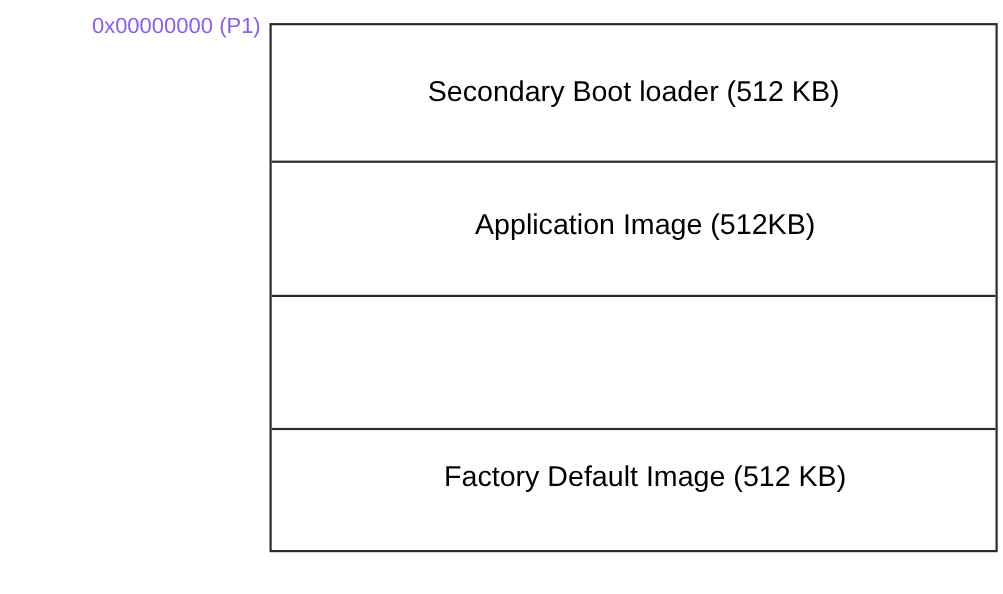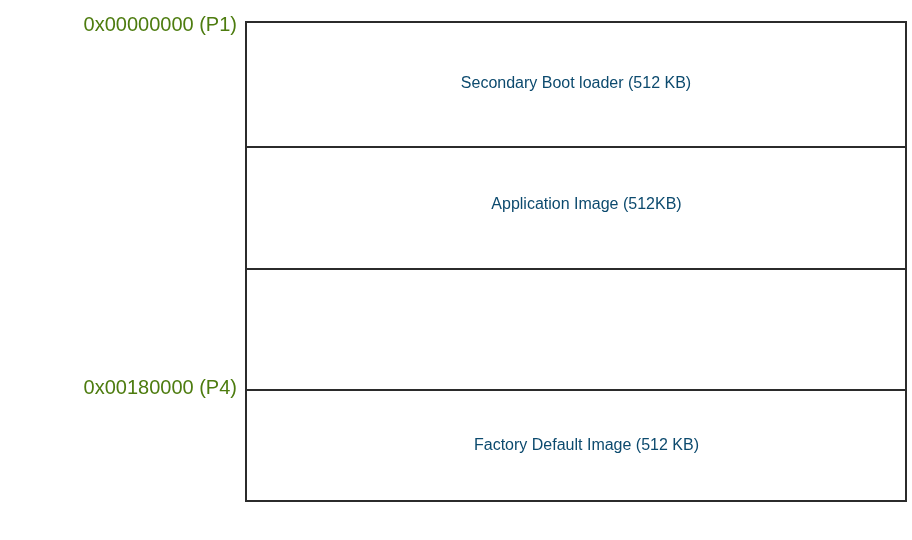--- a/index.html
+++ b/index.html
@@ -23,21 +23,21 @@
 
   
   .addr-label {
     position: absolute;
     right: 675px;              
     width: 200px;
     text-align: right;
     font-size: 20px;
     line-height: 20px;
     white-space: nowrap;
-    color: #4d7c0f;
+    color: #8b5cf6;
   }
 
   
   .memory-frame {
     position: absolute;
     left: 245px;
     top: 21px;
     width: 662px;
     height: 481px;
     box-sizing: border-box;
@@ -54,53 +54,52 @@
     justify-content: center;
     align-items: flex-start;
     overflow: hidden;
   }
   .region + .region {
     border-top: 2px solid #2b2b2b;
     padding-left: 21px;
   }
 
   .region-label {
-    font-size: 16px;
+    font-size: 26px;
     line-height: 24px;
-    color: #0c4a6e;
+    color: #000000;
     white-space: nowrap;
   }
   .region-label:empty {
     display: none;
   }
 </style>
 </head>
 <body>
 
 <div id="diagram">
 
   <div class="addr-label" style="top:14px;">0x00000000 (P1)</div>
 
 
 
-  <div class="addr-label" style="top:377px;">0x00180000 (P4)</div>
 
   <div class="memory-frame">
 
     <div class="region" style="height:123px;">
       <span class="region-label" style="margin-top:48px;">Secondary Boot loader (512 KB)</span>
     </div>
 
     <div class="region" style="height:122px;">
       <span class="region-label" style="margin-top:44px;">Application Image (512KB)</span>
     </div>
 
     <div class="region" style="height:121px;">
       
     </div>
 
     <div class="region" style="flex:1 1 auto;">
-      <span class="region-label" style="margin-top:42px;">Factory Default Image (512 KB)</span>
+      <span class="region-label" style="margin-top:30px;">Factory Default Image (512 KB)</span>
     </div>
 
   </div>
 
 </div>
 
 </body></html>

